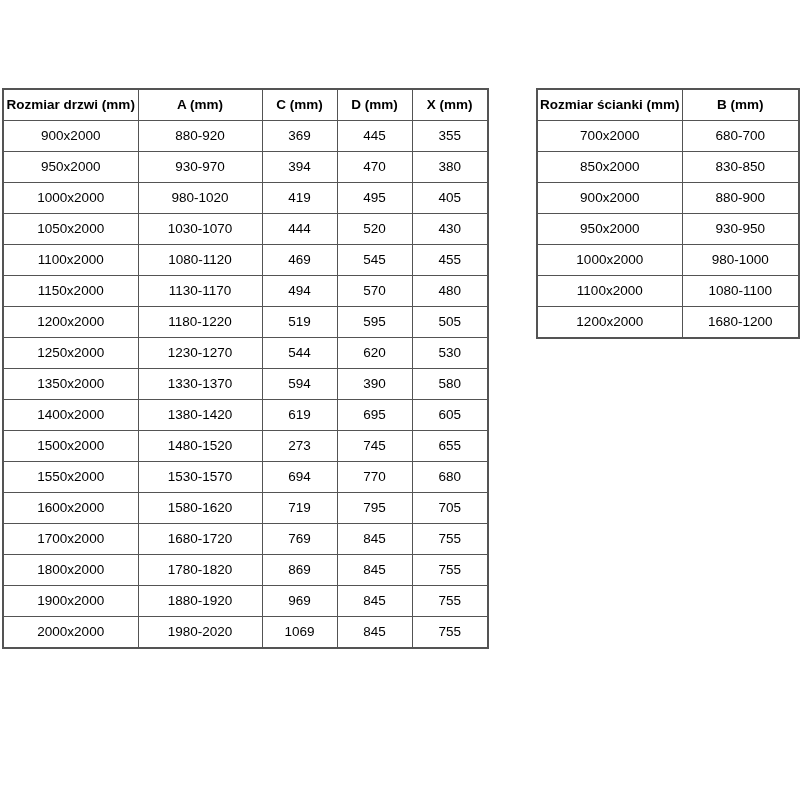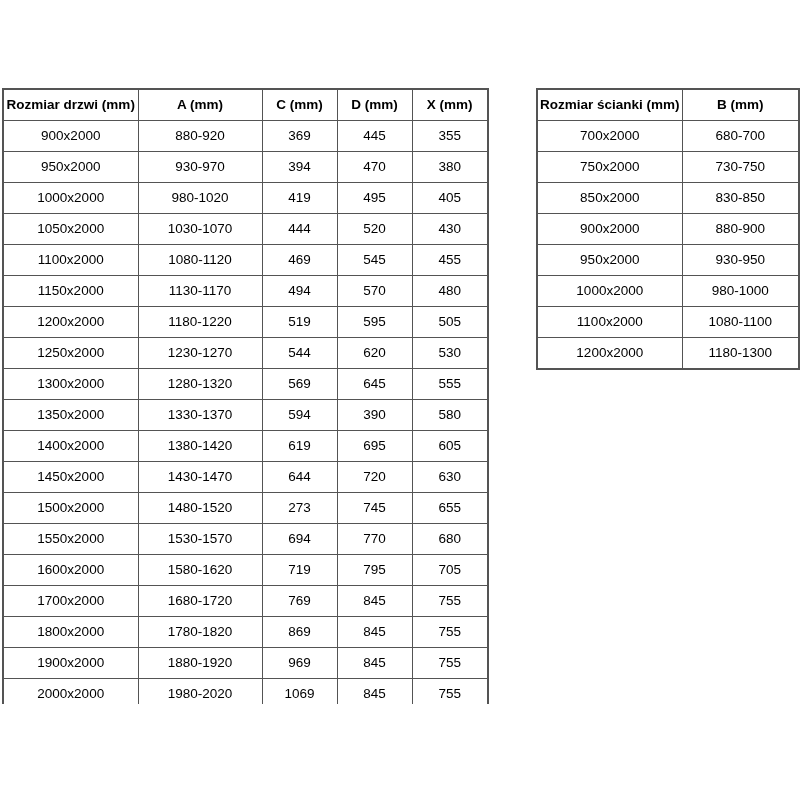--- a/index.html
+++ b/index.html
@@ -124,46 +124,32 @@
           <td>505</td>
         </tr>
         <tr>
           <td>1250x2000</td>
           <td>1230-1270</td>
           <td>544</td>
           <td>620</td>
           <td>530</td>
         </tr>
         <tr>
-          <td>1300x2000</td>
-          <td>1280-1320</td>
-          <td>569</td>
-          <td>645</td>
-          <td>555</td>
-        </tr>
-        <tr>
           <td>1350x2000</td>
           <td>1330-1370</td>
           <td>594</td>
           <td>390</td>
           <td>580</td>
         </tr>
         <tr>
           <td>1400x2000</td>
           <td>1380-1420</td>
           <td>619</td>
           <td>695</td>
           <td>605</td>
-        </tr>
-        <tr>
-          <td>1450x2000</td>
-          <td>1430-1470</td>
-          <td>644</td>
-          <td>720</td>
-          <td>630</td>
         </tr>
         <tr>
           <td>1500x2000</td>
           <td>1480-1520</td>
           <td>273</td>
           <td>745</td>
           <td>655</td>
         </tr>
         <tr>
           <td>1550x2000</td>
@@ -220,24 +206,20 @@
         <th>Rozmiar ścianki (mm)</th>
         <th>B (mm)</th>
       </tr>
     </thead>
     <tbody>
         <tr>
           <td>700x2000</td>
           <td>680-700</td>
         </tr>
         <tr>
-          <td>750x2000</td>
-          <td>730-750</td>
-        </tr>
-        <tr>
           <td>850x2000</td>
           <td>830-850</td>
         </tr>
         <tr>
           <td>900x2000</td>
           <td>880-900</td>
         </tr>
         <tr>
           <td>950x2000</td>
           <td>930-950</td>
@@ -245,18 +227,18 @@
         <tr>
           <td>1000x2000</td>
           <td>980-1000</td>
         </tr>
         <tr>
           <td>1100x2000</td>
           <td>1080-1100</td>
         </tr>
         <tr>
           <td>1200x2000</td>
-          <td>1180-1300</td>
+          <td>1680-1200</td>
         </tr>
       </tbody>
   </table>
 
 </div>
 
 </body></html>

